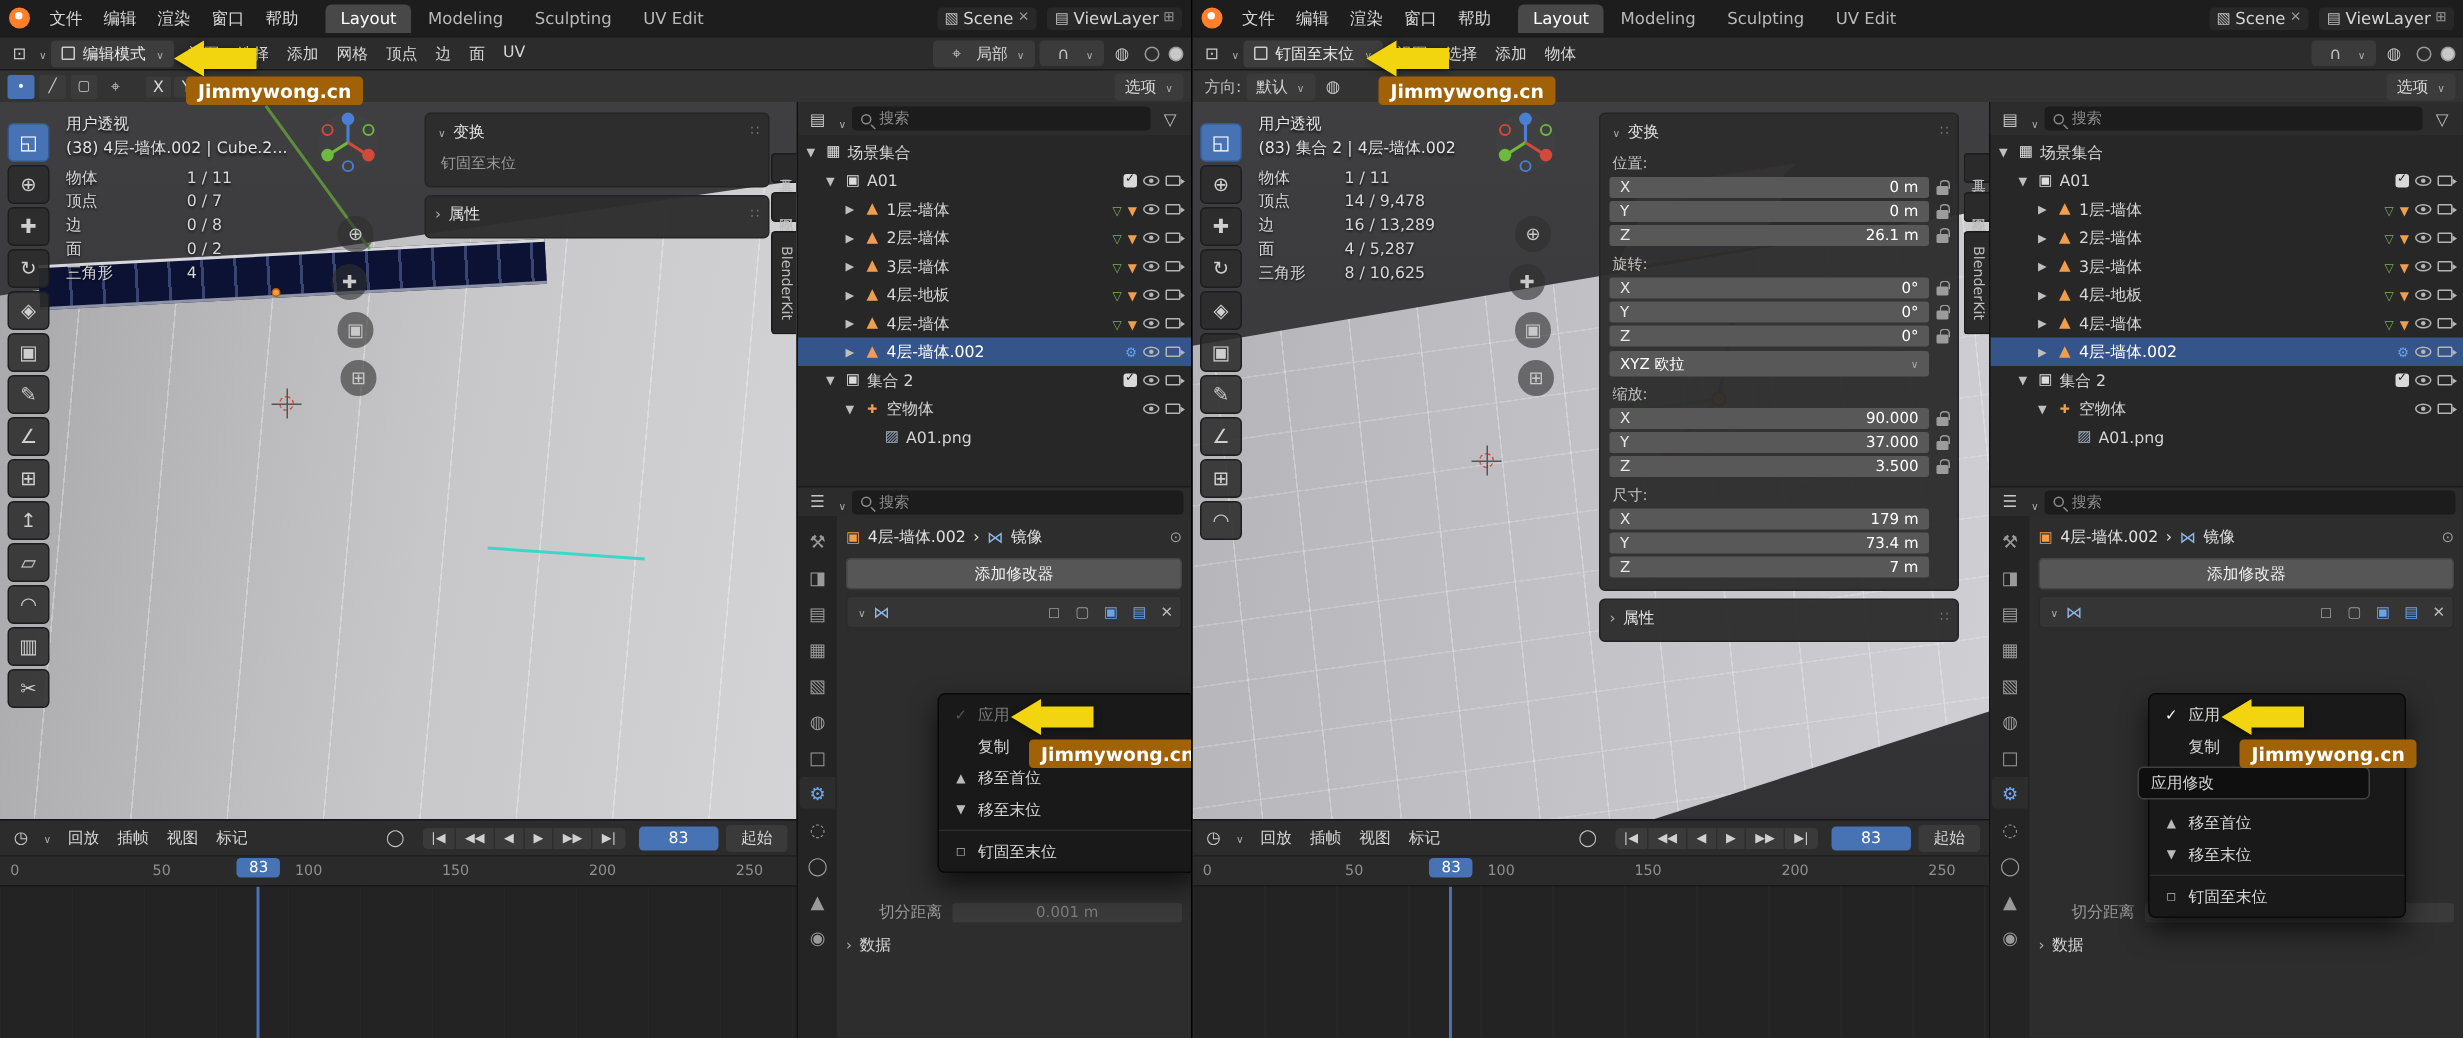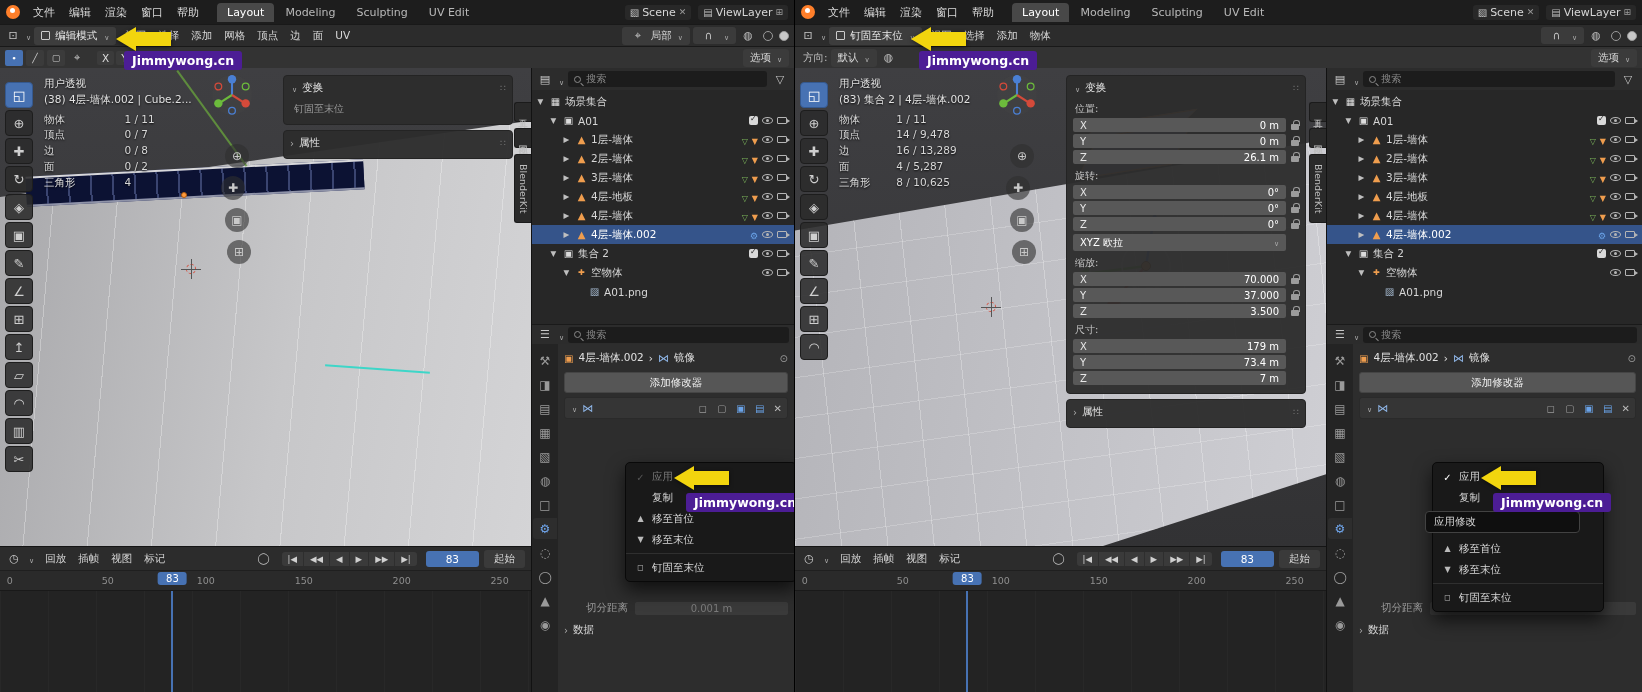--- a/index.html
+++ b/index.html
@@ -163,21 +163,21 @@
   .ruler{position:relative;height:20px;background:#2a2a2a;border-top:1px solid #1f1f1f;font-size:9.5px;color:#8f8f8f;flex:none;overflow:hidden}
   .tick{position:absolute;top:4px;transform:translateX(-50%)}
   .cur-frame{position:absolute;top:1px;background:#4772b3;color:#fff;padding:1px 8px;border-radius:3px;font-size:10px;transform:translateX(-50%);z-index:2}
   .tl-body{position:relative;height:102px;background:#232323;border-top:1px solid #191919;flex:none;overflow:hidden;background-image:repeating-linear-gradient(90deg,#282828 0 1px,transparent 1px 48px)}
   .cur-line{position:absolute;top:0;bottom:0;width:2px;background:#4772b3;transform:translateX(-50%)}
 
   
   .ann-arrow{position:absolute;width:56px;height:24px;z-index:30;filter:drop-shadow(0 1px 2px rgba(0,0,0,.5))}
   .ann-arrow .tri{position:absolute;left:0;top:0;width:0;height:0;border-top:12px solid transparent;border-bottom:12px solid transparent;border-right:20px solid #f2d50e}
   .ann-arrow .bar{position:absolute;left:19px;top:5px;width:36px;height:14px;background:#f2d50e}
-  .wm{position:absolute;z-index:31;background:#4c1d95;color:#fff;padding:2px 8px;font-size:12.5px;font-weight:600;border-radius:3px;white-space:nowrap}
+  .wm{position:absolute;z-index:31;background:#a16207;color:#fff;padding:2px 8px;font-size:12.5px;font-weight:600;border-radius:3px;white-space:nowrap}
   .ann-hdr{left:116px;top:27px}
   .wm-hdr{left:124px;top:51px}
   .ann-menu{left:48px;top:3px}
   .wm-menu{left:60px;top:30px}
 </style>
 </head>
 <body>
 
 <div class="win win-l">
 
@@ -859,21 +859,21 @@
             <div class="np-euler">
                 <span>XYZ 欧拉</span>
                 <span class="chev"></span>
               </div>
             <div class="np-lab">缩放:</div>
             <div>
 
             <div class="np-row">
                   <span class="np-field">
                     <span class="np-axis">X</span>
-                    <span class="np-val">70.000</span>
+                    <span class="np-val">90.000</span>
                   </span>
                   <span class="lock"></span>
                 </div>
                 <div class="np-row">
                   <span class="np-field">
                     <span class="np-axis">Y</span>
                     <span class="np-val">37.000</span>
                   </span>
                   <span class="lock"></span>
                 </div>

